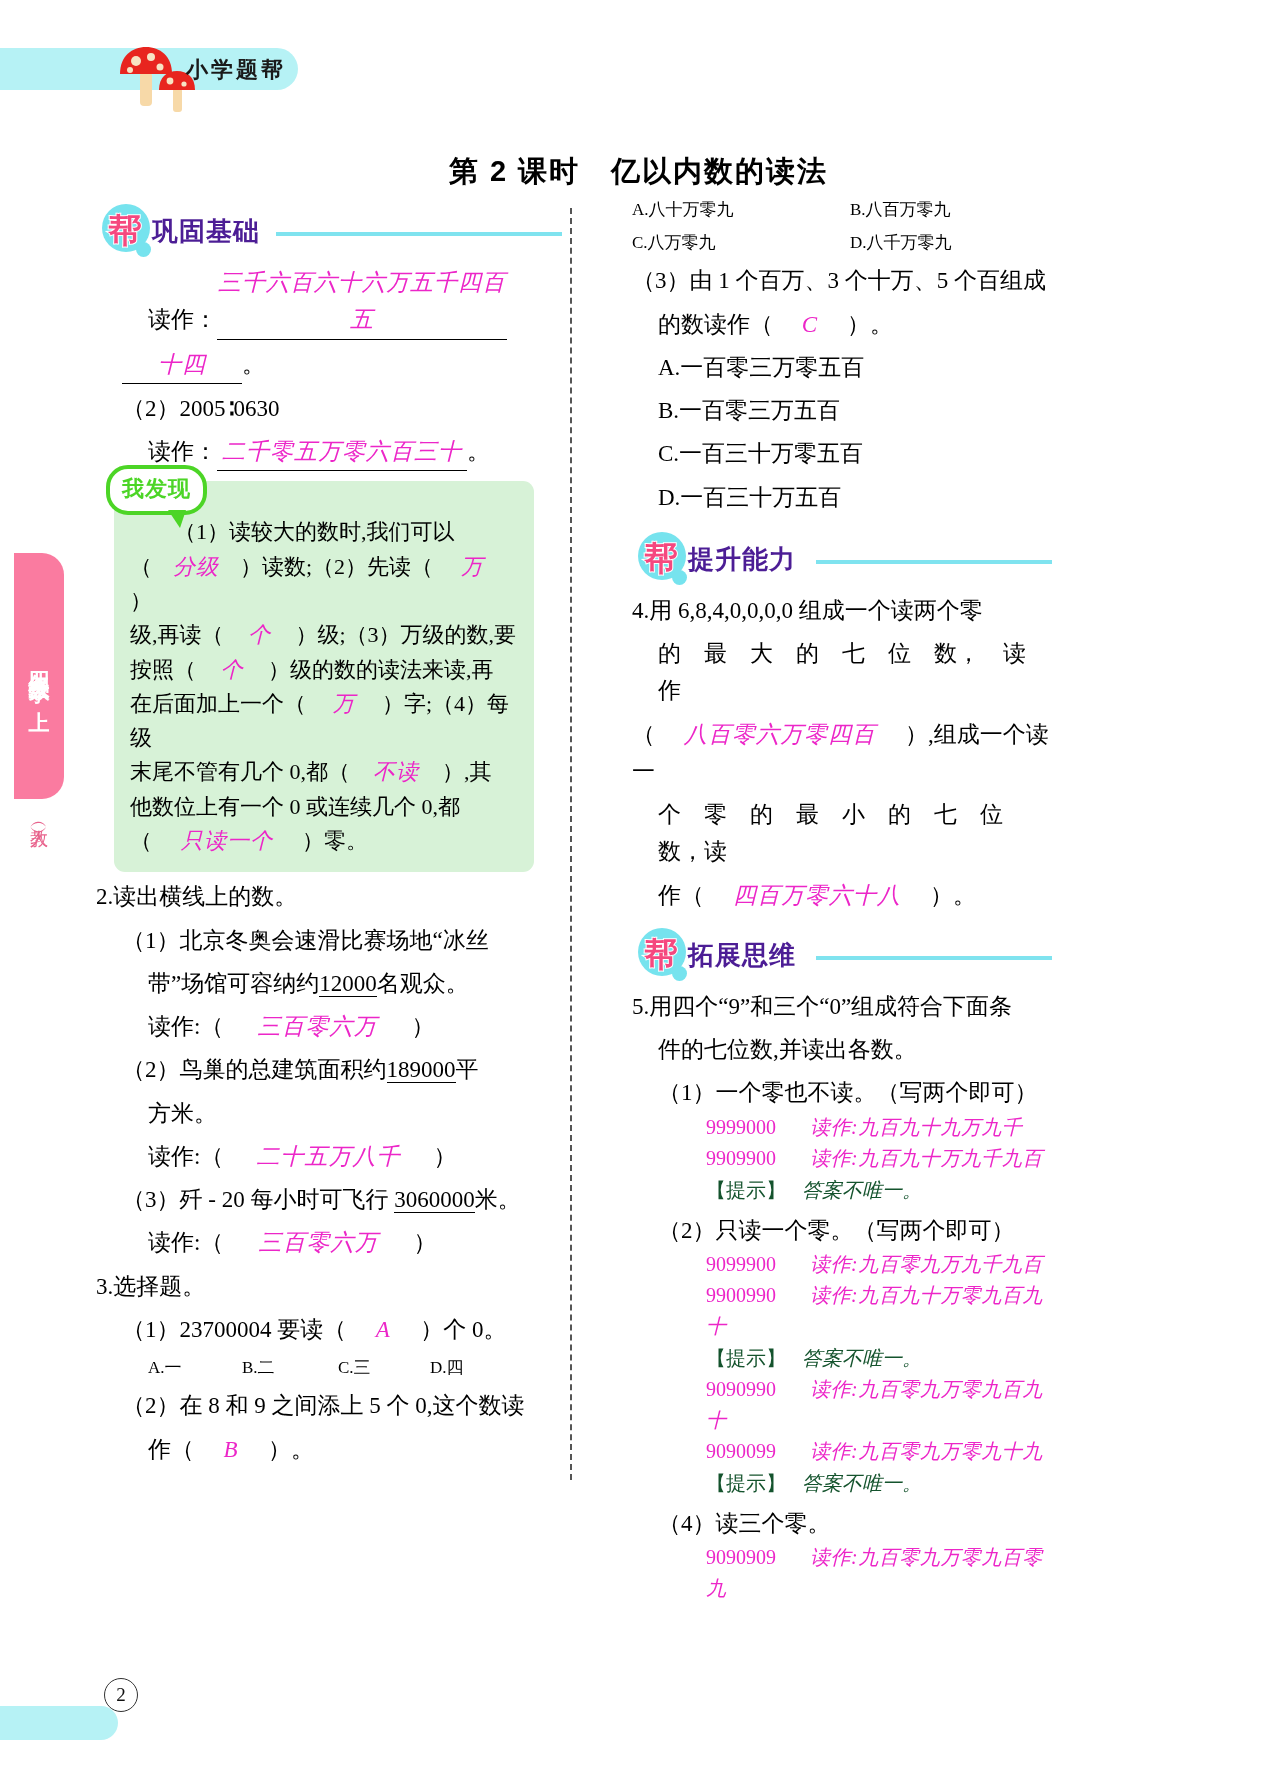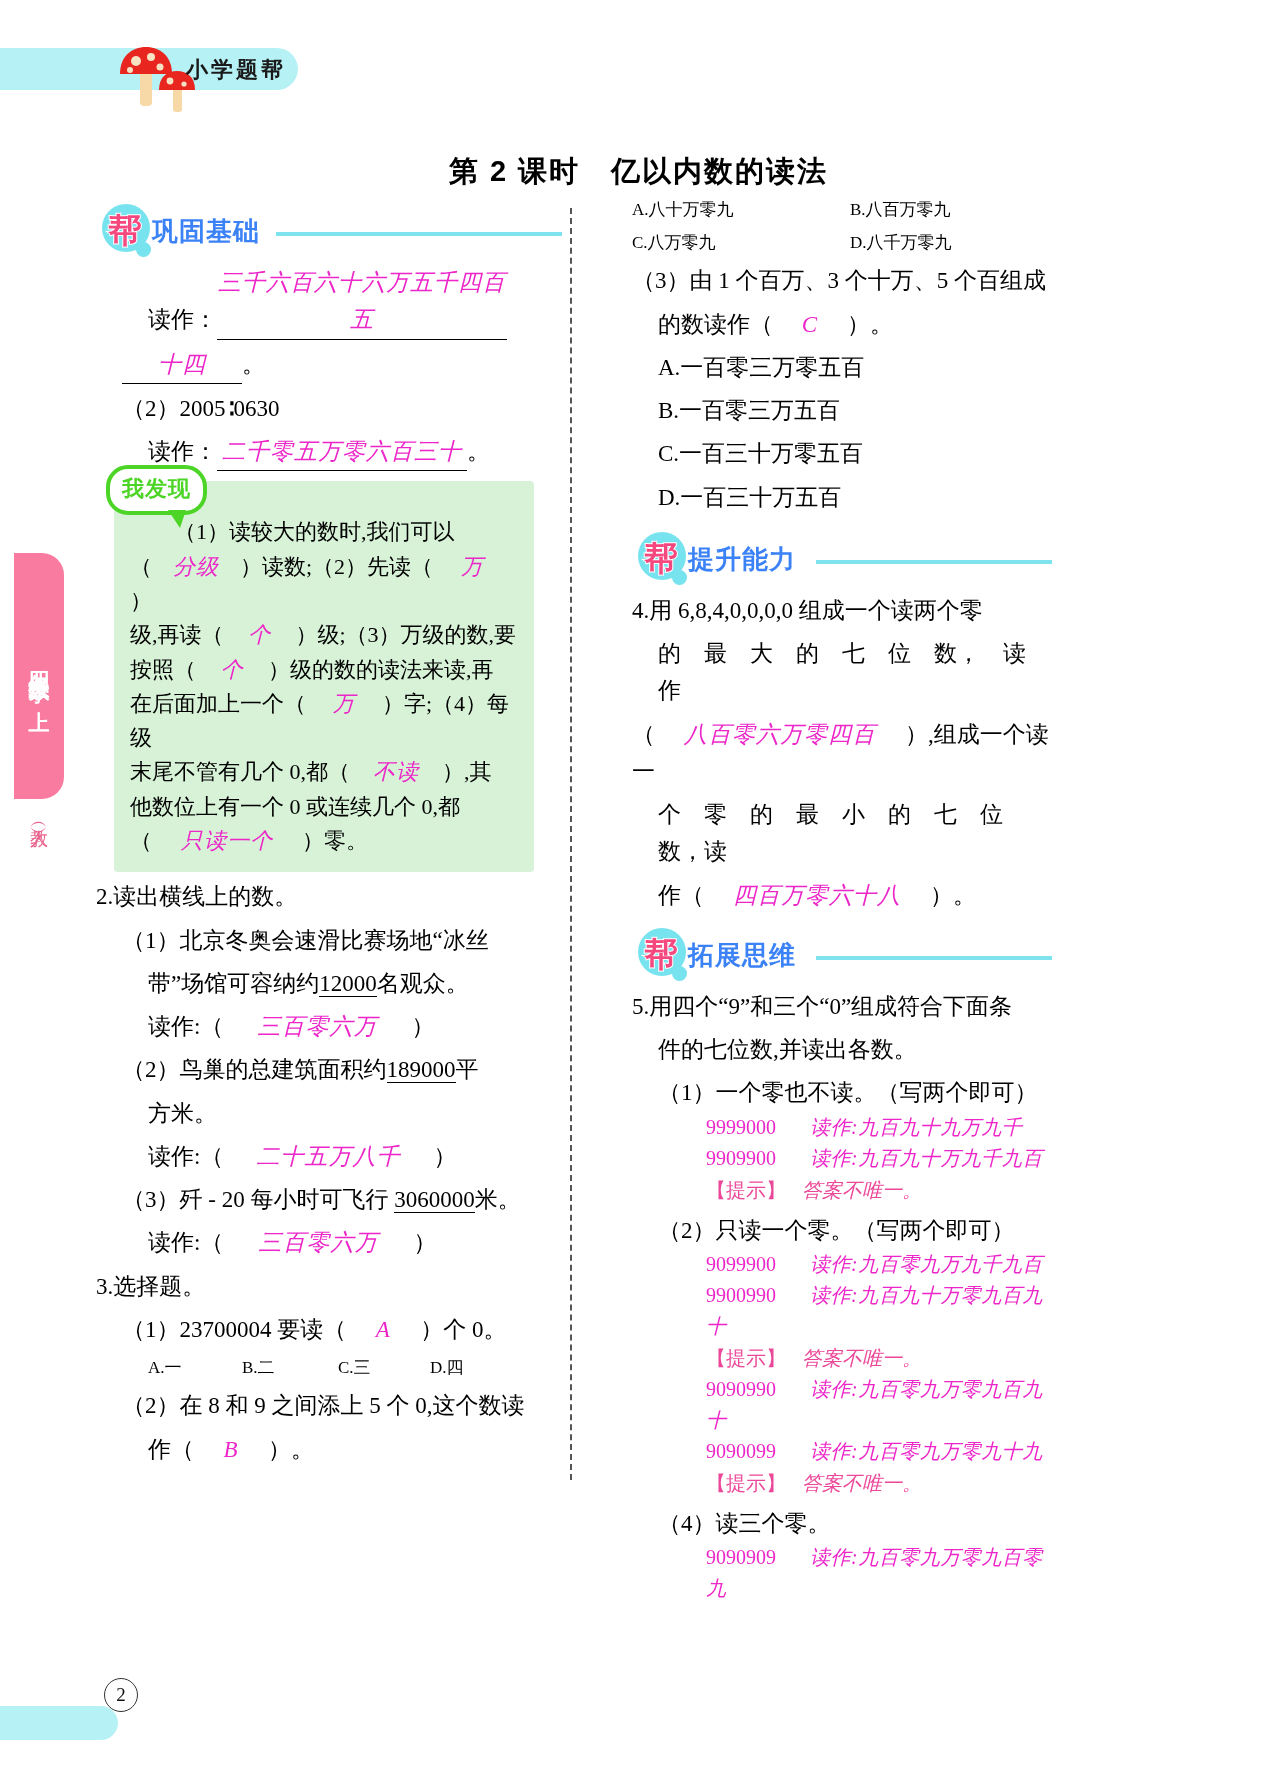--- a/index.html
+++ b/index.html
@@ -96,21 +96,21 @@
   }
   .sect .bang {
     position: absolute; left: 12px; top: 6px;
     font-size: 34px; font-weight: bold; color: #f5487f;
     font-family: "Liberation Sans", sans-serif;
     -webkit-text-stroke: 2px #ffffff;
     paint-order: stroke fill;
   }
   .sect .stitle {
     position: absolute; left: 56px; top: 12px;
-    font-size: 26px; font-weight: bold; color: #3b82f6;
+    font-size: 26px; font-weight: bold; color: #4c1d95;
     letter-spacing: 1px;
     font-family: "Liberation Sans", sans-serif;
   }
   .sect .rule {
     position: absolute; left: 180px; top: 30px; right: 0;
     height: 4px; background: #7fe3ef;
   }
   .sect.right .rule { left: 184px; }
 
   
@@ -131,21 +131,21 @@
   .und { border-bottom: 1.5px solid #000; }
   .choices { font-size: 17px; line-height: 1.6; }
   .choices span { display: inline-block; }
 
   
   .green-box {
     position: relative;
     margin: 10px 0 4px 18px;
     width: 420px;
     background: #d7f2d7;
-    border-radius: 4px;
+    border-radius: 11px;
     padding: 34px 16px 14px 16px;
     font-size: 22px; line-height: 1.56;
   }
   .bubble {
     position: absolute; left: -8px; top: -16px;
     background: #ffffff;
     border: 4px solid #4cd526;
     border-radius: 22px;
     padding: 3px 12px 4px 12px;
     font-size: 22px; font-weight: bold; color: #4cd526;
@@ -159,21 +159,21 @@
     border-left: 12px solid transparent;
     border-right: 6px solid transparent;
     border-top: 18px solid #4cd526;
   }
   .green-first { text-indent: 44px; }
 
   
   .a5 { color: #ec26c8; font-size: 20px; line-height: 1.55; padding-left: 74px; }
   .a5 .num { font-style: normal; display: inline-block; width: 104px; }
   .a5 .rd  { font-style: italic; letter-spacing: 0.5px; }
-  .hint { color: #ec4899; font-size: 20px; padding-left: 74px; line-height: 1.6; }
+  .hint { color: #14532d; font-size: 20px; padding-left: 74px; line-height: 1.6; }
   .hint .tag { font-style: normal; }
   .hint .txt { font-style: italic; padding-left: 16px; }
 </style>
 </head>
 <body>
 
 <div class="header-bar"></div>
 <svg class="mush mush-big" viewBox="0 0 56 60">
   <rect x="22" y="26" width="12" height="34" rx="4" fill="#f7d9a8"></rect>
   <path d="M2 28 C2 10 14 1 28 1 C42 1 54 10 54 28 Z" fill="#e8251f"></path>

